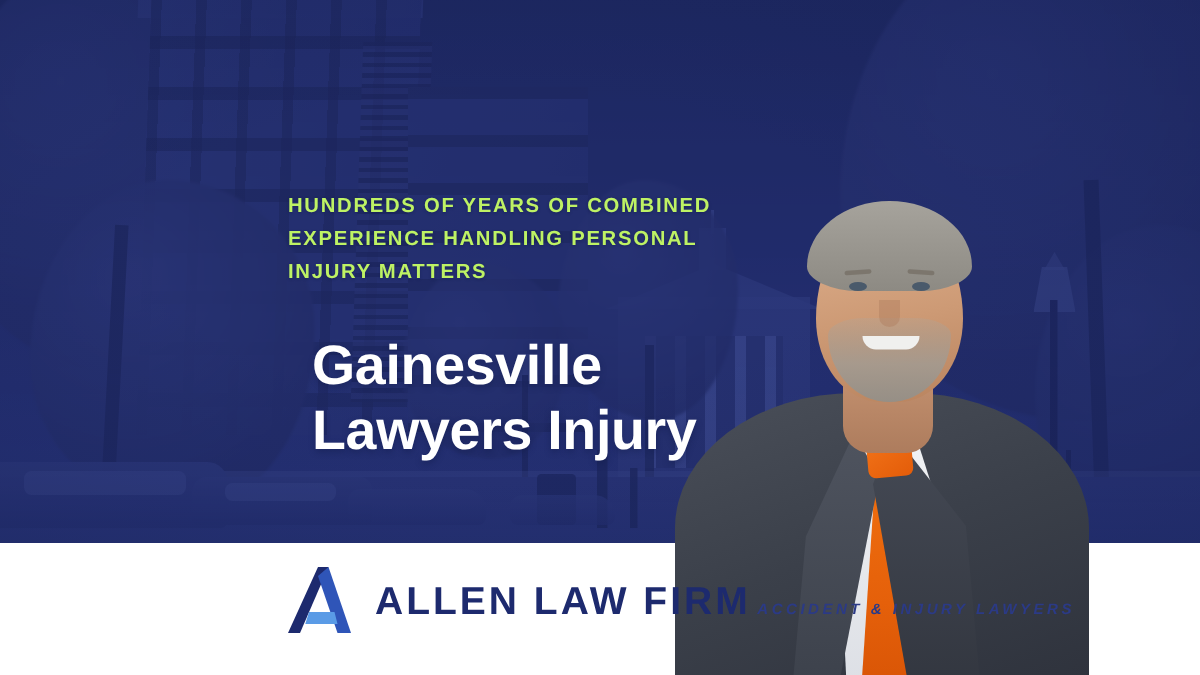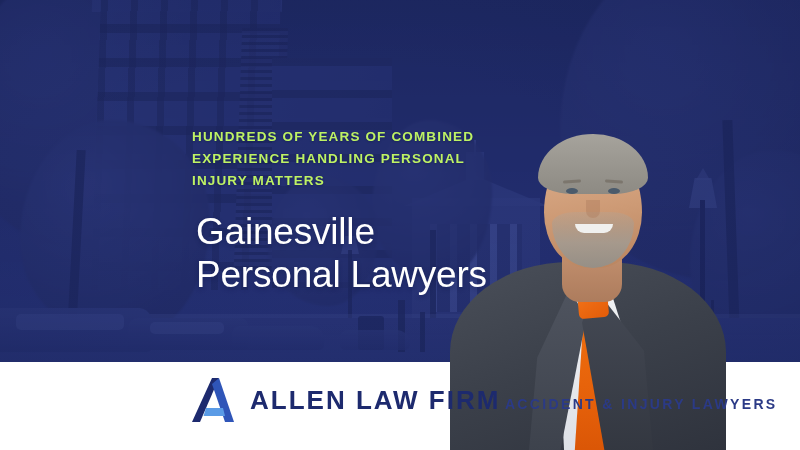--- a/index.html
+++ b/index.html
@@ -285,25 +285,25 @@
     color: #bef264;
     font-size: 13.5px;
     font-weight: 700;
     line-height: 22px;
     letter-spacing: 1.15px;
     text-transform: uppercase;
     font-stretch: condensed;
     text-shadow: 0 1px 2px rgba(15,25,70,.45);
   }
   .headline {
-    margin: 4px;
+    margin: 16px;
     padding-top: 14px;
     color: #ffffff;
     font-size: 37px;
-    font-weight: 400;
+    font-weight: 700;
     line-height: 43px;
     letter-spacing: -0.2px;
     text-shadow: 0 2px 4px rgba(15,25,70,.40);
   }
   .headline span { display: block; }
 
   
   .logo-lockup {
     position: absolute;
     left: 192px; top: 378px;
@@ -321,25 +321,26 @@
     color: #1d2a6e;
     font-size: 26px;
     font-weight: 700;
     letter-spacing: 2.0px;
     line-height: 28px;
     white-space: nowrap;
   }
   .logo-tag {
     margin: 5px 0 0 0;
     color: #2b3a86;
-    font-size: 14px;
+    font-size: 10px;
     font-weight: 700;
     letter-spacing: 2.35px;
     line-height: 11px;
     white-space: nowrap;
+    font-style: italic;
   }
 
   
   .portrait {
     position: absolute;
     left: 432px; top: 112px;
     width: 310px; height: 338px;
     overflow: hidden;
   }
   .pf-shoulders {
@@ -508,21 +509,21 @@
   <div class="bg-tint"></div>
   <div class="bg-tint2"></div>
   <div class="bg-vignette"></div>
 
   <div class="footer-band"></div>
 
   <div class="copy">
     <p class="eyebrow">HUNDREDS OF YEARS OF COMBINED EXPERIENCE HANDLING PERSONAL INJURY MATTERS</p>
     <h1 class="headline">
       <span>Gainesville</span>
-      <span>Personal Lawyers</span>
+      <span>Lawyers Injury</span>
     </h1>
   </div>
 
   <div class="portrait">
     <div class="pf-shoulders"></div>
     <div class="pf-shirt"></div>
     <div class="pf-tie"></div>
     <div class="pf-lapel-l"></div>
     <div class="pf-lapel-r"></div>
     <div class="pf-tie-knot"></div>

